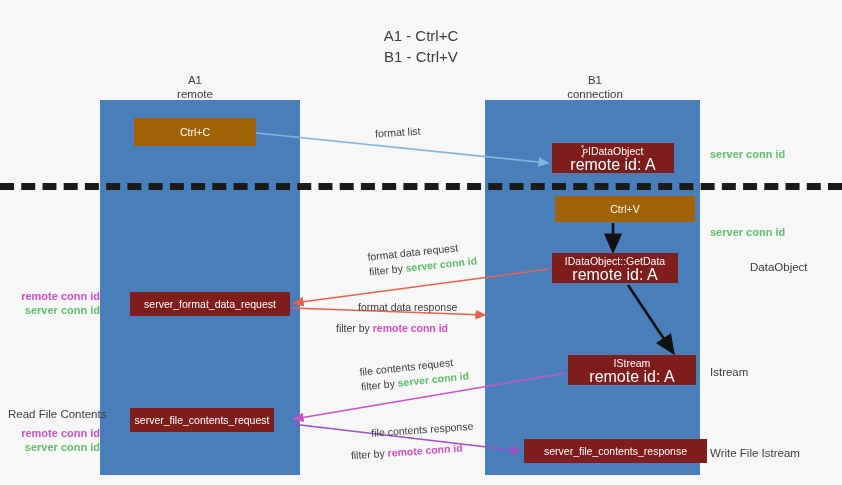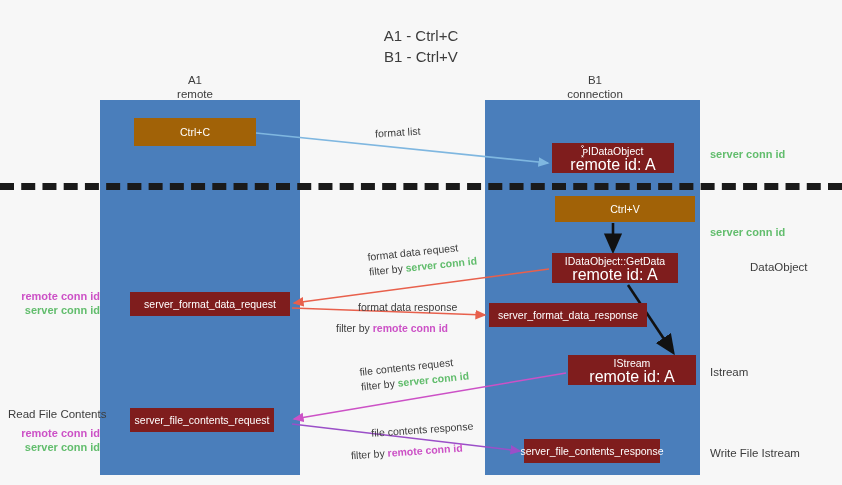--- a/index.html
+++ b/index.html
@@ -55,21 +55,21 @@
   .box .l2{font-size:16px;}
 
   #box-ctrlc{left:134px;top:103px;width:122px;height:28px;}
   #box-setdo{left:552px;top:128px;width:122px;height:30px;}
   #box-ctrlv{left:555px;top:181px;width:140px;height:26px;}
   #box-getdata{left:552px;top:238px;width:126px;height:30px;}
   #box-fmt-req{left:130px;top:277px;width:160px;height:24px;}
   #box-fmt-resp{left:489px;top:288px;width:158px;height:24px;}
   #box-istream{left:568px;top:340px;width:128px;height:30px;}
   #box-file-req{left:130px;top:393px;width:144px;height:24px;}
-  #box-file-resp{left:524px;top:424px;width:136px;height:24px;}
+  #box-file-resp{left:524px;top:424px;width:183px;height:24px;}
 
   
   .side-label{font-size:11.5px;line-height:14px;color:#3c3c3c;}
   #lbl-dataobject{left:710px;top:245px;margin-left:40px;}
   #lbl-istream{left:710px;top:350px;}
   #lbl-write-file{left:710px;top:431px;}
   #lbl-read-file{left:8px;top:392px;}
 
   
   .green-txt{color:#62bd6d;font-weight:bold;}
@@ -164,23 +164,20 @@
 
   <div class="abs box orange" id="box-getdata">
     <span>IDataObject::GetData</span>
     <span class="l2">remote id: A</span>
   </div>
 
   <div class="abs box orange" id="box-fmt-req">
     <span>server_format_data_request</span>
   </div>
 
-  <div class="abs box orange" id="box-fmt-resp">
-    <span>server_format_data_response</span>
-  </div>
 
   <div class="abs box orange" id="box-istream">
     <span>IStream</span>
     <span class="l2">remote id: A</span>
   </div>
 
   <div class="abs box orange" id="box-file-req">
     <span>server_file_contents_request</span>
   </div>
 

